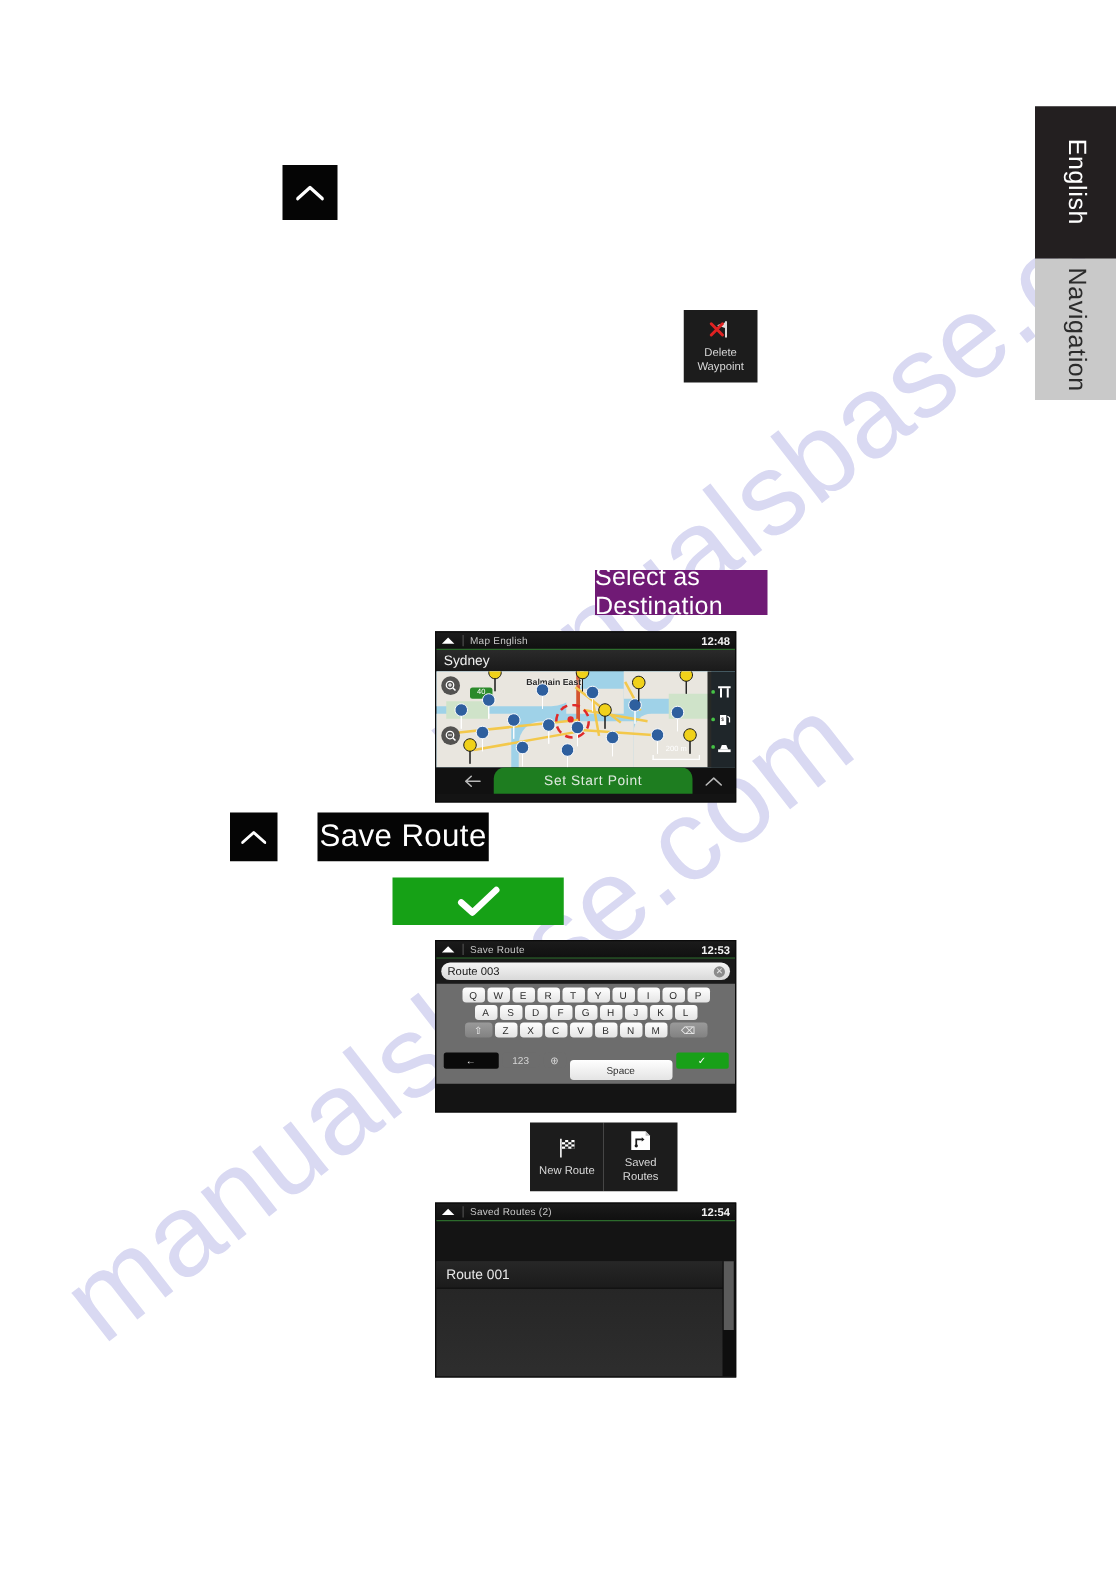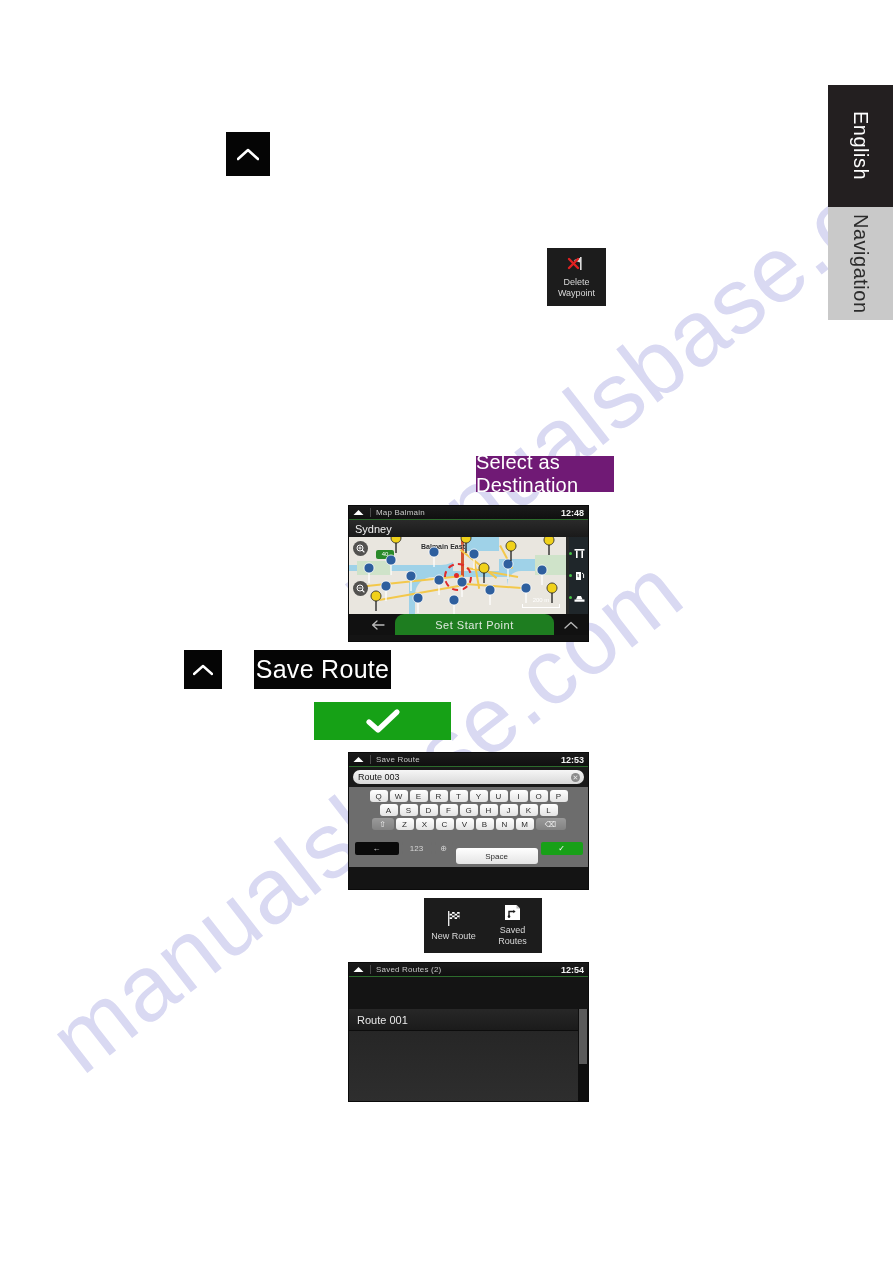--- a/index.html
+++ b/index.html
@@ -389,21 +389,21 @@
 
 <div class="device" style="left:348px; top:505px; height:137px;">
 
   <div class="dev-titlebar">
     <span class="up-ico">
       <svg width="11" height="7" viewBox="0 0 11 7">
           <path d="M0.5 6 L5.5 1 L10.5 6 Z" fill="#ffffff"></path>
         </svg>
     </span>
     <span class="dev-sep"></span>
-    <span class="dev-title">Map Balmain</span>
+    <span class="dev-title">Map English</span>
     <span class="dev-time">12:48</span>
   </div>
 
   <div class="map-sub">
     <span>Sydney</span>
   </div>
 
   <div class="map-canvas">
 
     <div class="land" style="left:0; top:0; width:118px; height:28px; border-radius:0 0 26px 0;"></div>

